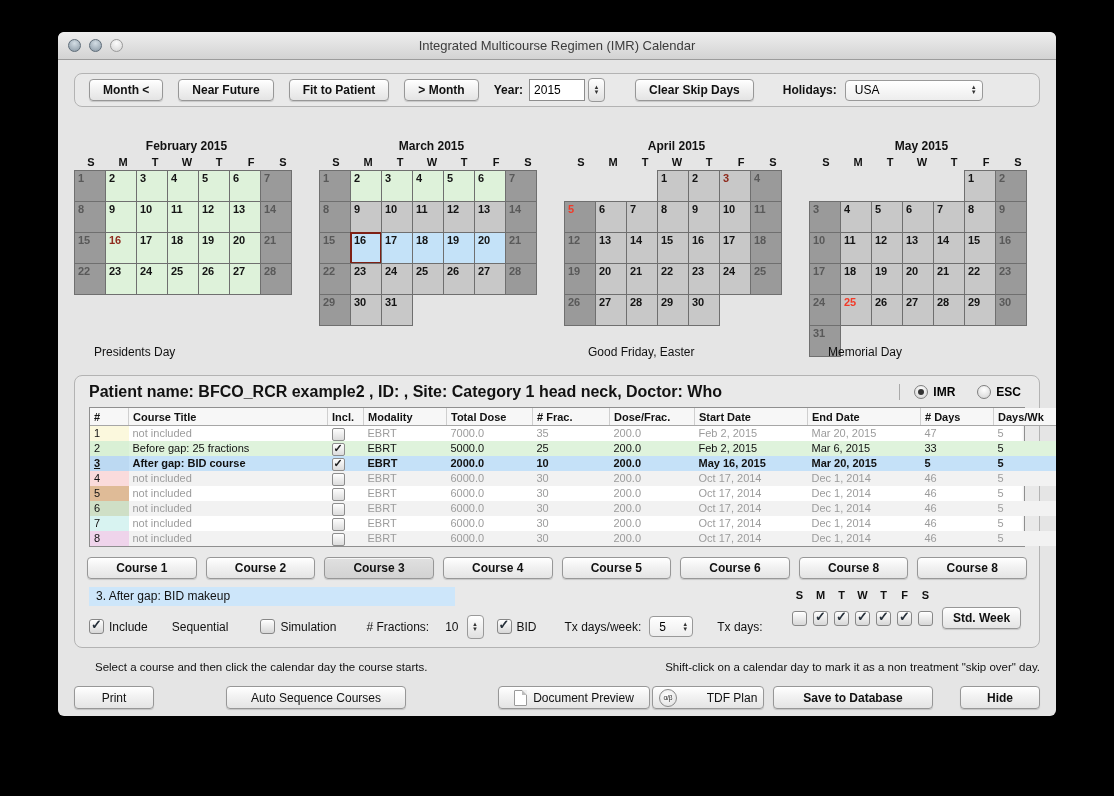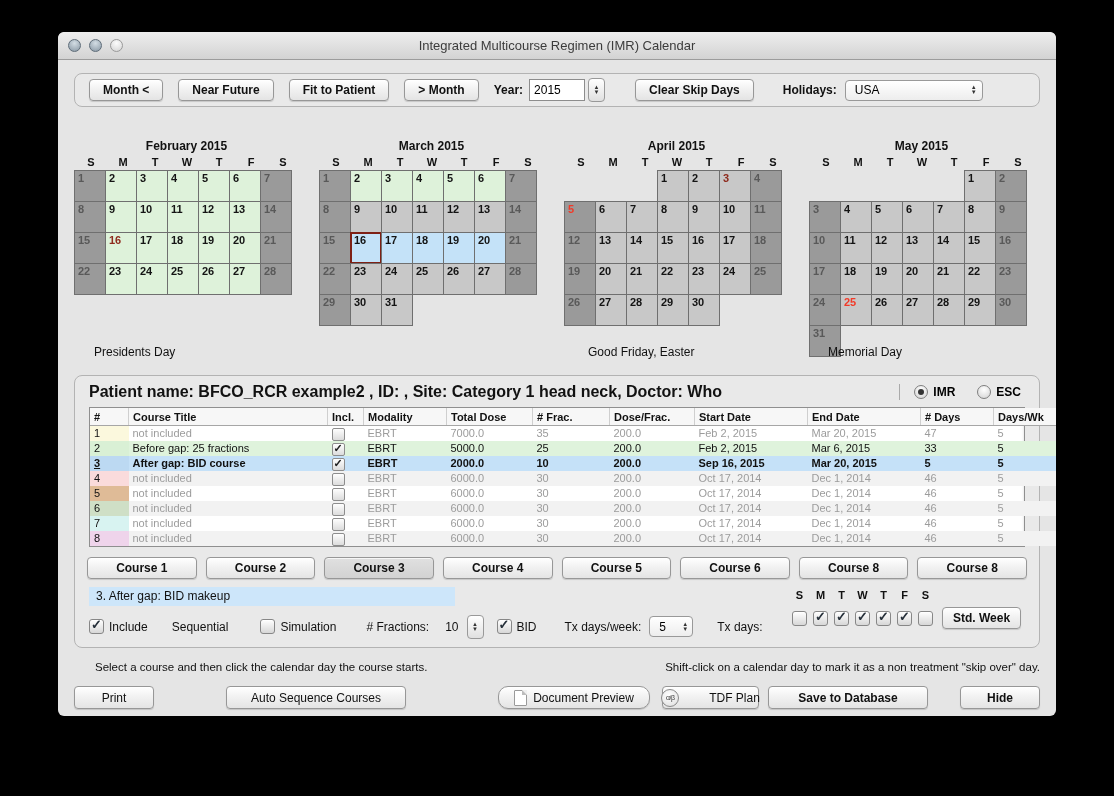--- a/index.html
+++ b/index.html
@@ -104,22 +104,22 @@
   .dayrow{display:flex;align-items:center;margin-top:4px;}
   .daycbs{display:flex;gap:6px;padding-left:3px;}
   .stdweek{margin-left:9px;padding:0 10px;}
   
   .instructions{display:flex;justify-content:space-between;margin-top:13px;font-size:11.5px;color:#111;}
   .instructions span:first-child{margin-left:21px;}
   .footer{display:flex;align-items:center;margin-top:13px;}
   .fb{height:23px;}
   .fb-print{width:80px;}
   .fb-asc{width:180px;margin-left:72px;}
-  .fb-dp{width:152px;margin-left:92px;font-weight:normal;border-radius:10px;}
-  .fb-tdf{width:97px;margin-left:12px;font-weight:normal;gap:24px;}
+  .fb-dp{width:152px;margin-left:92px;font-weight:normal;}
+  .fb-tdf{width:112px;margin-left:2px;font-weight:normal;gap:24px;}
   .fb-save{width:160px;margin-left:9px;}
   .fb-hide{width:80px;margin-left:auto;}
   .fb-print{font-weight:normal;}.fb-asc{font-weight:normal;}
   .doc-icon{width:11px;height:14px;background:#fff;border:1px solid #9a9a9a;border-radius:1px;margin-right:6px;position:relative;flex:none;}
   .doc-icon::after{content:"";position:absolute;top:-1px;right:-1px;border-style:solid;border-width:0 5px 5px 0;
     border-color:#efefef #efefef #bdbdbd #bdbdbd;}
   .ab-icon{width:16px;height:16px;border-radius:50%;border:1px solid #8a8a8a;background:radial-gradient(circle at 45% 35%,#fff,#ddd);
     font-size:7px;line-height:7px;display:inline-flex;align-items:center;justify-content:center;margin-right:6px;color:#333;flex:none;letter-spacing:-0.5px;}
 </style>
 </head>
@@ -449,21 +449,21 @@
                 <td>5</td>
               </tr>
               <tr class="row-selected" style="background: rgb(197, 225, 248);">
                 <td class="numcell" style="background: rgb(188, 217, 242);"><span>3</span></td>
                 <td>After gap: BID course</td>
                 <td><span class="cbm checked"></span></td>
                 <td>EBRT</td>
                 <td>2000.0</td>
                 <td>10</td>
                 <td>200.0</td>
-                <td>Sep 16, 2015</td>
+                <td>May 16, 2015</td>
                 <td>Mar 20, 2015</td>
                 <td>5</td>
                 <td>5</td>
               </tr>
               <tr class="row-muted">
                 <td class="numcell" style="background: rgb(250, 219, 220);"><span>4</span></td>
                 <td>not included</td>
                 <td><span class="cbm"></span></td>
                 <td>EBRT</td>
                 <td>6000.0</td>

